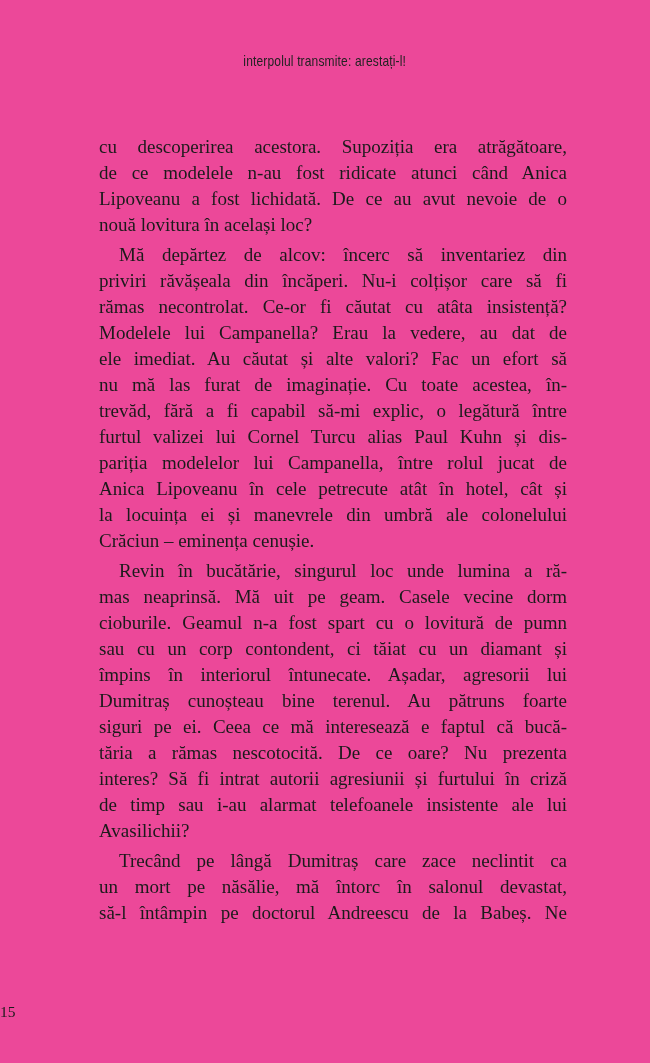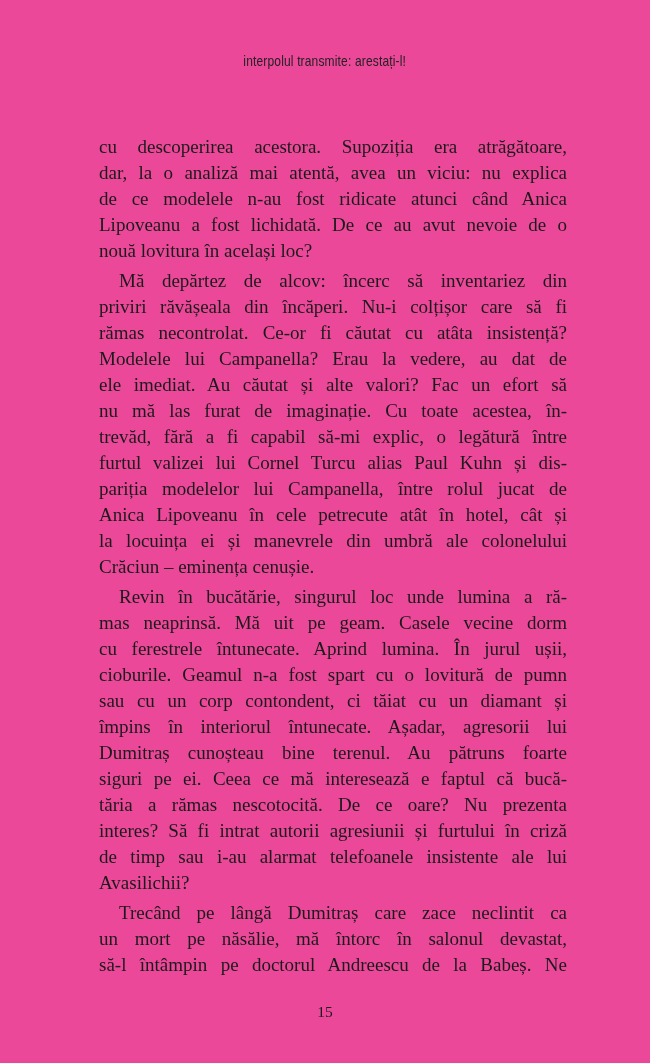--- a/index.html
+++ b/index.html
@@ -57,37 +57,36 @@
     text-align-last: left;
   }
   .line.indent {
     text-indent: 20px;
   }
   .page-number {
     position: absolute;
     top: 1003px;
     left: 0;
     width: 100%;
-    text-align: center;
+    text-align: left;
     font-size: 15.5px;
     color: #1b1b1b;
   }
 </style>
 </head>
 <body>
 
 <div class="book-page">
   <div class="running-header">
     <span class="condensed">interpolul transmite: arestați-l!</span>
   </div>
 
   <div class="body-text">
       <div class="paragraph">
         <div class="line">cu descoperirea acestora. Supoziția era atrăgătoare,</div>
-        <div class="line">dar, la o analiză mai atentă, avea un viciu: nu explica</div>
         <div class="line">de ce modelele n-au fost ridicate atunci când Anica</div>
         <div class="line">Lipoveanu a fost lichidată. De ce au avut nevoie de o</div>
         <div class="line end">nouă lovitura în același loc?</div>
       </div>
       <div class="paragraph">
         <div class="line indent">Mă depărtez de alcov: încerc să inventariez din</div>
         <div class="line">priviri răvășeala din încăperi. Nu-i colțișor care să fi</div>
         <div class="line">rămas necontrolat. Ce-or fi căutat cu atâta insistență?</div>
         <div class="line">Modelele lui Campanella? Erau la vedere, au dat de</div>
         <div class="line">ele imediat. Au căutat și alte valori? Fac un efort să</div>
@@ -95,21 +94,20 @@
         <div class="line">trevăd, fără a fi capabil să-mi explic, o legătură între</div>
         <div class="line">furtul valizei lui Cornel Turcu alias Paul Kuhn și dis-</div>
         <div class="line">pariția modelelor lui Campanella, între rolul jucat de</div>
         <div class="line">Anica Lipoveanu în cele petrecute atât în hotel, cât și</div>
         <div class="line">la locuința ei și manevrele din umbră ale colonelului</div>
         <div class="line end">Crăciun – eminența cenușie.</div>
       </div>
       <div class="paragraph">
         <div class="line indent">Revin în bucătărie, singurul loc unde lumina a ră-</div>
         <div class="line">mas neaprinsă. Mă uit pe geam. Casele vecine dorm</div>
-        <div class="line">cu ferestrele întunecate. Aprind lumina. În jurul ușii,</div>
         <div class="line">cioburile. Geamul n-a fost spart cu o lovitură de pumn</div>
         <div class="line">sau cu un corp contondent, ci tăiat cu un diamant și</div>
         <div class="line">împins în interiorul întunecate. Așadar, agresorii lui</div>
         <div class="line">Dumitraș cunoșteau bine terenul. Au pătruns foarte</div>
         <div class="line">siguri pe ei. Ceea ce mă interesează e faptul că bucă-</div>
         <div class="line">tăria a rămas nescotocită. De ce oare? Nu prezenta</div>
         <div class="line">interes? Să fi intrat autorii agresiunii și furtului în criză</div>
         <div class="line">de timp sau i-au alarmat telefoanele insistente ale lui</div>
         <div class="line end">Avasilichii?</div>
       </div>

